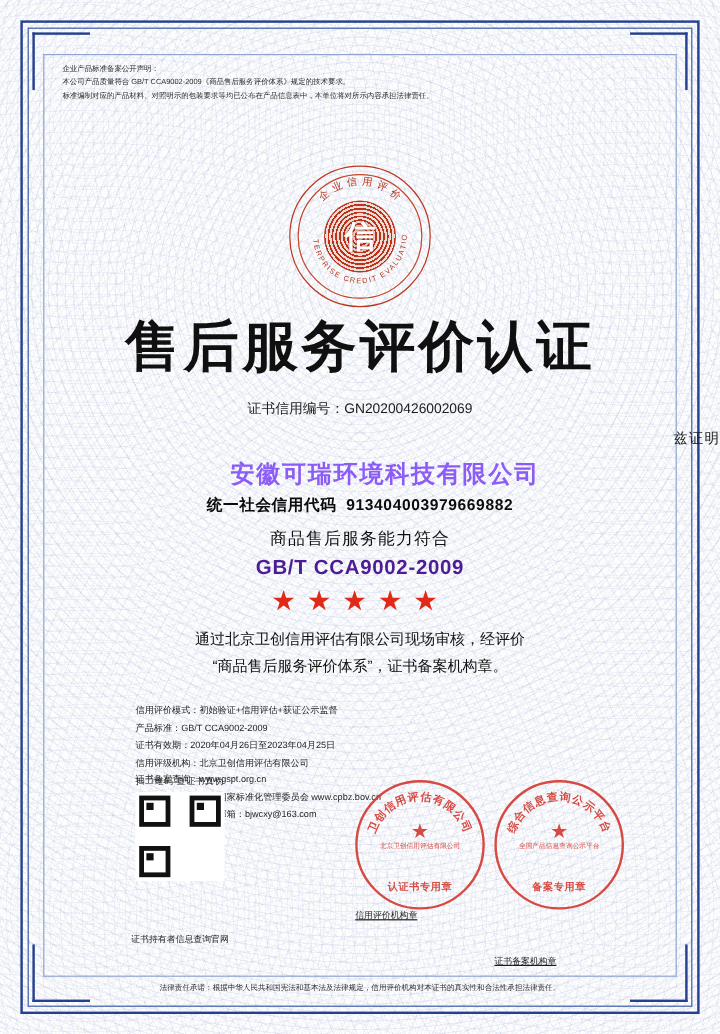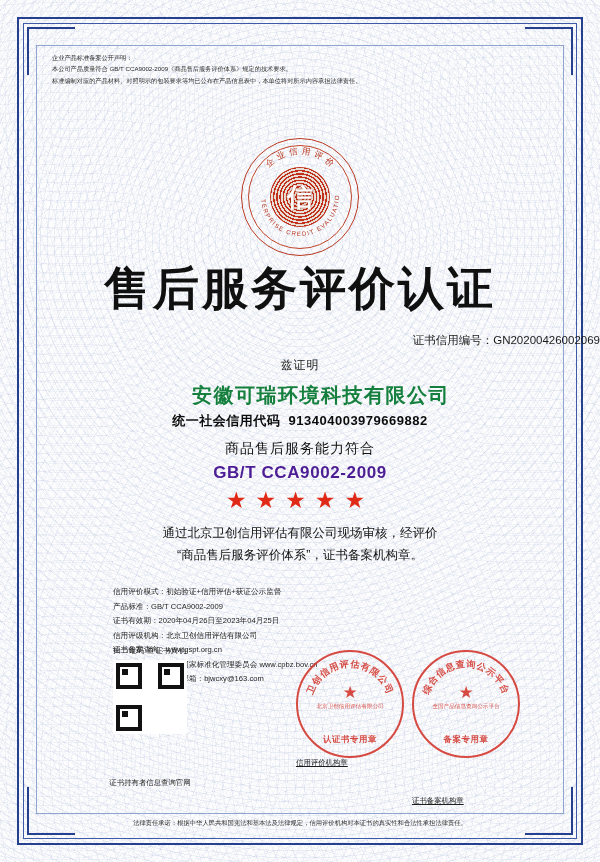--- a/index.html
+++ b/index.html
@@ -136,39 +136,39 @@
     font-family: "DejaVu Serif", "Liberation Serif", serif;
     font-size: 46px;
     font-weight: bold;
     letter-spacing: 3px;
     color: #101010;
   }
 
   .cert-no {
     position: absolute;
     left: 0; right: 0; top: 333px;
-    text-align: right;
+    text-align: center;
     font-size: 11.5px;
     color: #1a1a1a;
   }
   .zizhengming {
     position: absolute;
     left: 0; right: 0; top: 357px;
-    text-align: center;
+    text-align: right;
     font-size: 12px;
     color: #1a1a1a;
     letter-spacing: 1px;
   }
   .company {
     position: absolute;
     left: 0; right: 0; top: 382px;
     text-align: center;
     font-size: 20px;
     font-weight: bold;
-    color: #15803d;
+    color: #8b5cf6;
     letter-spacing: 1.5px;
     padding-left: 42px;
   }
   .credit-code {
     position: absolute;
     left: 0; right: 0; top: 412px;
     text-align: center;
     font-size: 13px;
     font-weight: bold;
     color: #0c0c0c;

